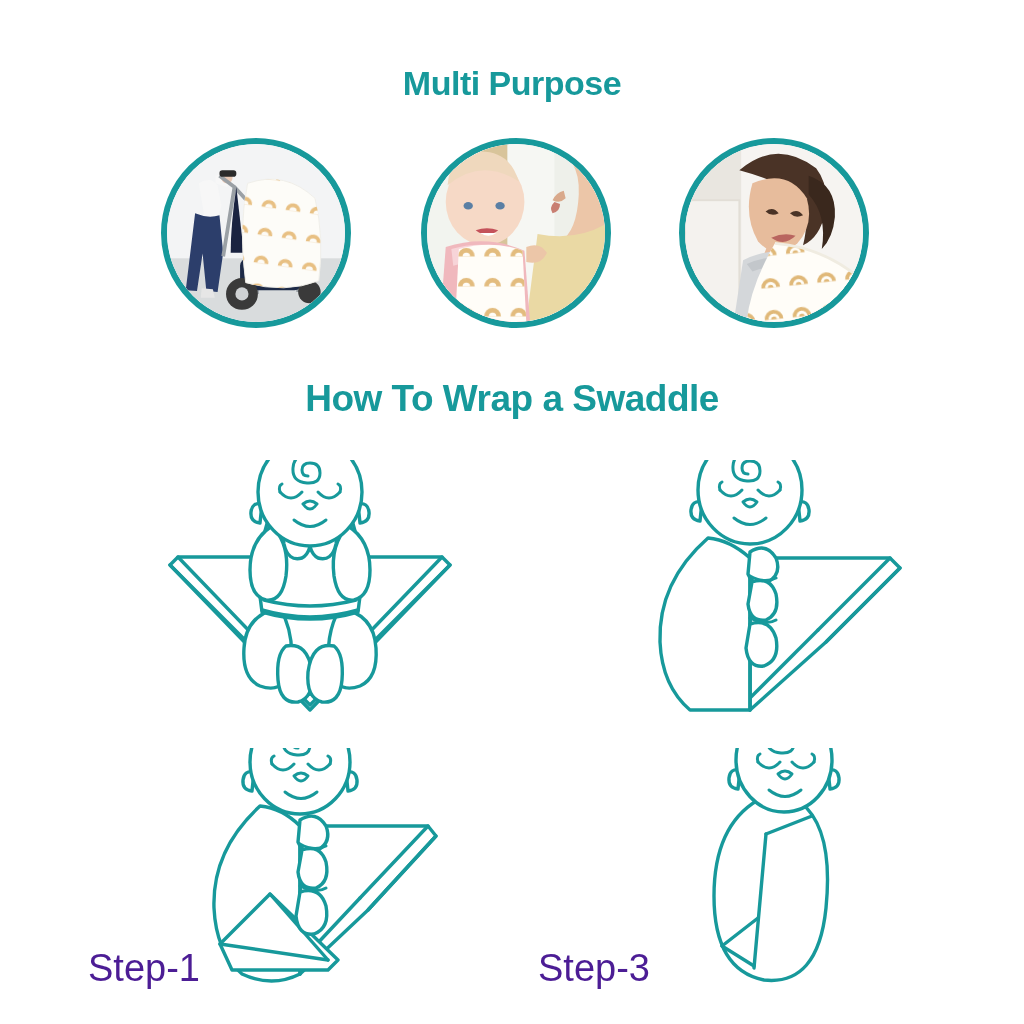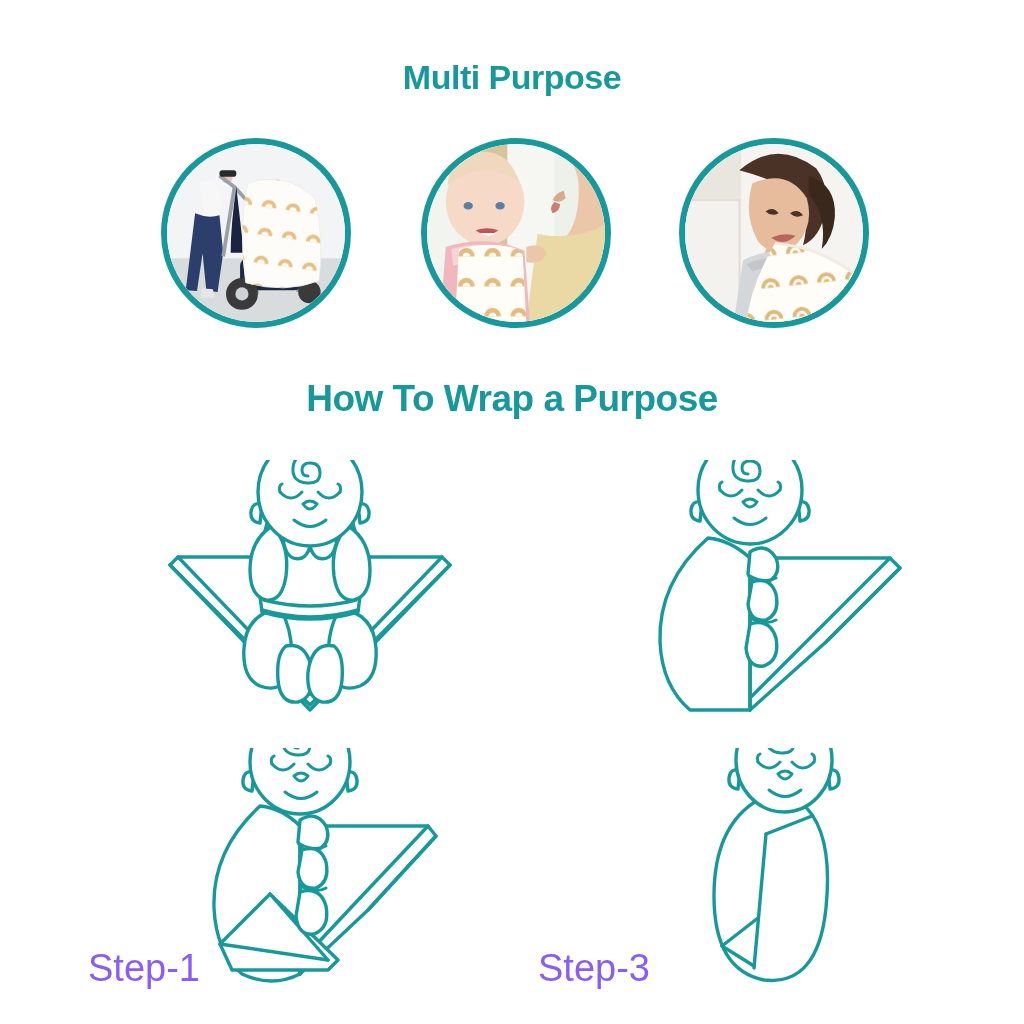--- a/index.html
+++ b/index.html
@@ -10,40 +10,40 @@
     overflow:hidden;
     position:relative;
   }
   .page{position:relative;width:1024px;height:1024px;background:#fff;}
 
   
   .heading{
     position:absolute;left:0;width:1024px;text-align:center;
     font-weight:bold;color:#17999b;letter-spacing:-0.5px;
   }
-  #h-multi{top:58px;font-size:34px;}
+  #h-multi{top:64px;font-size:34px;}
   #h-wrap{top:378px;font-size:37px;}
 
   
   .photo-row{position:absolute;top:138px;left:0;width:1024px;height:196px;}
   .photo-circle{
     position:absolute;top:0;width:190px;height:190px;border-radius:50%;
     border:6px solid #17999b;box-sizing:border-box;overflow:hidden;
     background:#eef1f3;
   }
   #photo-1{left:161px;}
   #photo-2{left:421px;}
   #photo-3{left:679px;}
   .photo-inner{position:absolute;inset:0;overflow:hidden;border-radius:50%;}
   .photo-inner svg{display:block;width:100%;height:100%;}
 
   
   .step{position:absolute;}
   .step-label{
-    position:absolute;font-size:38px;color:#8b5cf6;font-weight:400;
+    position:absolute;font-size:38px;color:#4c1d95;font-weight:400;
     letter-spacing:0px;white-space:nowrap;
   }
   .step-art{position:absolute;}
   .step-art svg{display:block;}
 
   #step-1{left:0;top:460px;width:512px;height:290px;}
   #step-1 .step-label{left:88px;top:487px;}
   #step-1 .step-art{left:150px;top:0px;}
 
   #step-2{left:512px;top:460px;width:512px;height:290px;}
@@ -168,21 +168,21 @@
           <path d="M66 128 q36 -16 70 4 q-4 10 -14 6 q-26 -12 -50 -2 z" fill="#c3c7cb"></path>
 
           <path d="M96 106 q52 4 94 40 l0 96 -120 0 q-18 -60 26 -136 z" fill="#fffdf8"></path>
           <path d="M96 106 q52 4 94 40 l0 96 -120 0 q-18 -60 26 -136 z" fill="url(#rb3)"></path>
           <path d="M96 106 q52 4 94 40" fill="none" stroke="#f0ece1" stroke-width="3"></path>
         </svg>
       </div>
     </div>
   </div>
 
-  <div class="heading" id="h-wrap">How To Wrap a Purpose</div>
+  <div class="heading" id="h-wrap">How To Wrap a Swaddle</div>
 
   <div class="step" id="step-1">
     <div class="step-label">Step-1</div>
     <div class="step-art">
       <svg width="320" height="290" viewBox="0 0 320 290">
 
         <path class="fillw" d="M20 105 L28 97 L292 97 L300 105 L160 250 Z"></path>
         <path class="ln" d="M20 105 L160 245 L300 105"></path>
         <path class="ln" d="M28 97 L160 234"></path>
         <path class="ln" d="M292 97 L160 234"></path>

